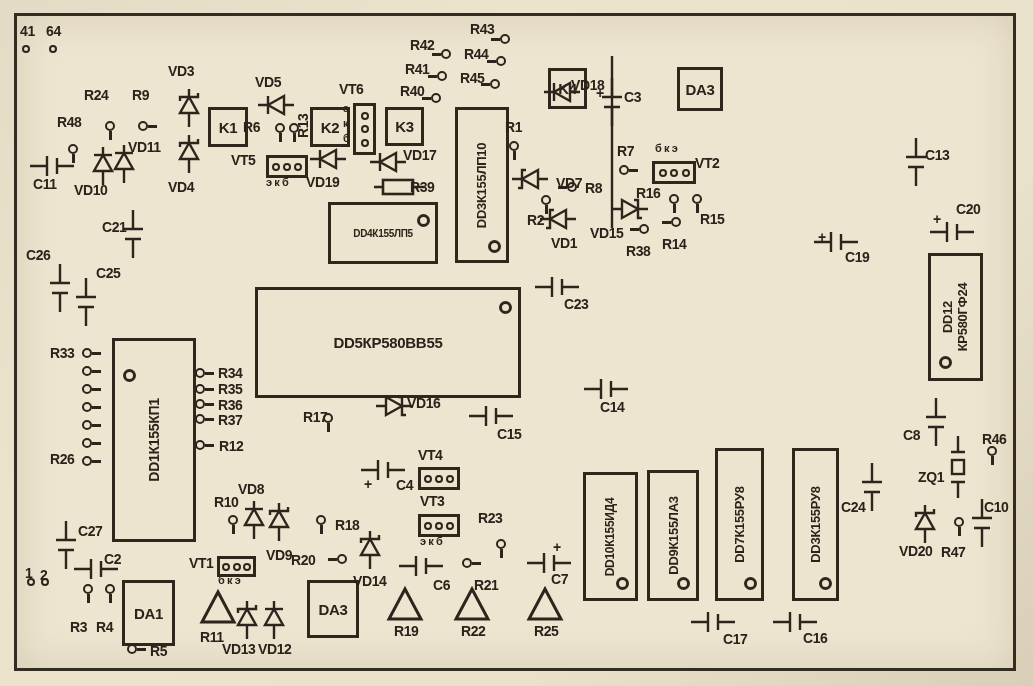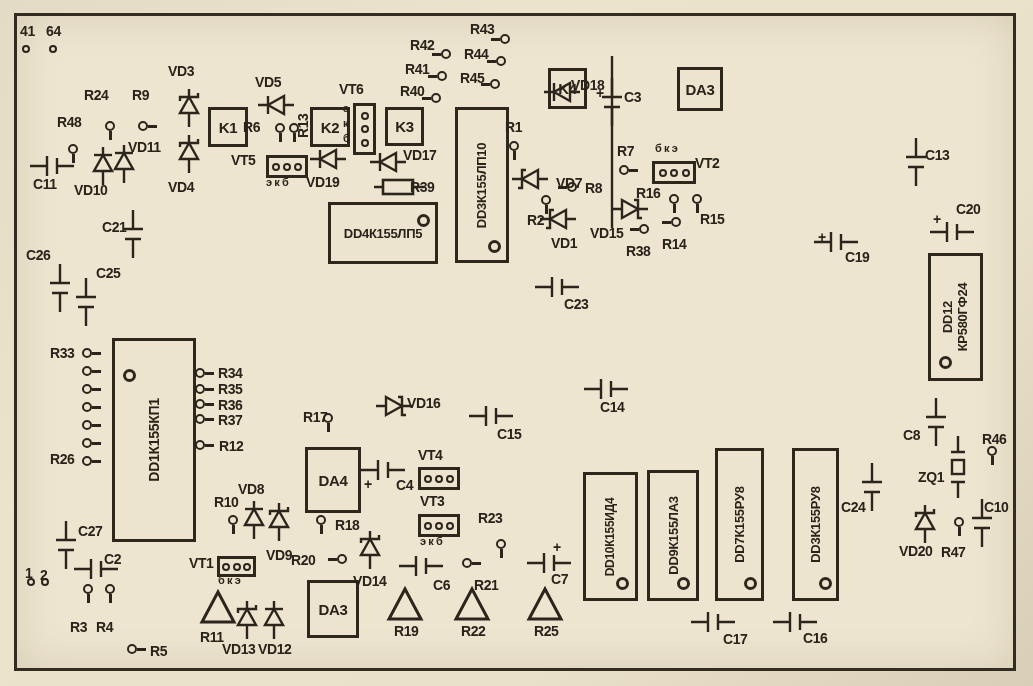--- a/index.html
+++ b/index.html
@@ -36,22 +36,26 @@
   <div id="board" style="left: 14px; top: 13px; width: 996px; height: 652px;"></div>
 <div class="ic" style="left:112px;top:338px;width:78px;height:198px">
       <div class="t vt" style="font-size:14px">DD1К155КП1</div>
        <div class="dot" style="left:8px;top:28px"></div>
     </div>
     <div class="ic" style="left:455px;top:107px;width:48px;height:150px">
       <div class="t vt" style="font-size:13px">DD3К155ЛП10</div>
        <div class="dot" style="left:30px;top:130px"></div>
     </div>
     <div class="ic" style="left:328px;top:202px;width:104px;height:56px">
-      <div class="t " style="font-size:13px">DD4К155ЛП5</div>
+      <div class="t " style="font-size:10px">DD4К155ЛП5</div>
        <div class="dot" style="left:86px;top:9px"></div>
+    </div>
+    <div class="ic" style="left:255px;top:287px;width:260px;height:105px">
+      <div class="t " style="font-size:15px">DD5КР580ВВ55</div>
+       <div class="dot" style="left:241px;top:11px"></div>
     </div>
     <div class="ic" style="left:715px;top:448px;width:43px;height:147px">
       <div class="t vt" style="font-size:13px">DD7К155РУ8</div>
        <div class="dot" style="left:26px;top:126px"></div>
     </div>
     <div class="ic" style="left:792px;top:448px;width:41px;height:147px">
       <div class="t vt" style="font-size:13px">DD3К155РУ8</div>
        <div class="dot" style="left:24px;top:126px"></div>
     </div>
     <div class="ic" style="left:647px;top:470px;width:46px;height:125px">
@@ -64,22 +68,22 @@
     </div>
     <div class="ic" style="left:928px;top:253px;width:49px;height:122px">
       <div class="t vt" style="font-size:13px">DD12<br>КР580ГФ24</div>
        <div class="dot" style="left:8px;top:100px"></div>
     </div>
     <div class="box" style="left:208px;top:107px;width:34px;height:34px">K1</div>
     <div class="box" style="left:310px;top:107px;width:34px;height:34px">K2</div>
     <div class="box" style="left:385px;top:107px;width:33px;height:33px">K3</div>
     <div class="box" style="left:548px;top:68px;width:33px;height:35px">K4</div>
     <div class="box" style="left:677px;top:67px;width:40px;height:38px">DA3</div>
-    <div class="box" style="left:305px;top:447px;width:50px;height:60px">DA4</div>
     <div class="box" style="left:307px;top:580px;width:46px;height:52px">DA3</div>
+    <div class="box" style="left:122px;top:580px;width:47px;height:60px">DA1</div>
     <div class="tblock " style="left:266px;top:155px;width:36px;height:17px">
       <i></i>
       <i></i>
       <i></i>
     </div>
     <div class="lbl " style="left:231px;top:153px">VT5</div>
     <div class="lbl small" style="left:266px;top:177px">э&nbsp;к&nbsp;б</div>
     <div class="tblock v" style="left:353px;top:103px;width:17px;height:46px">
       <i></i>
       <i></i>

